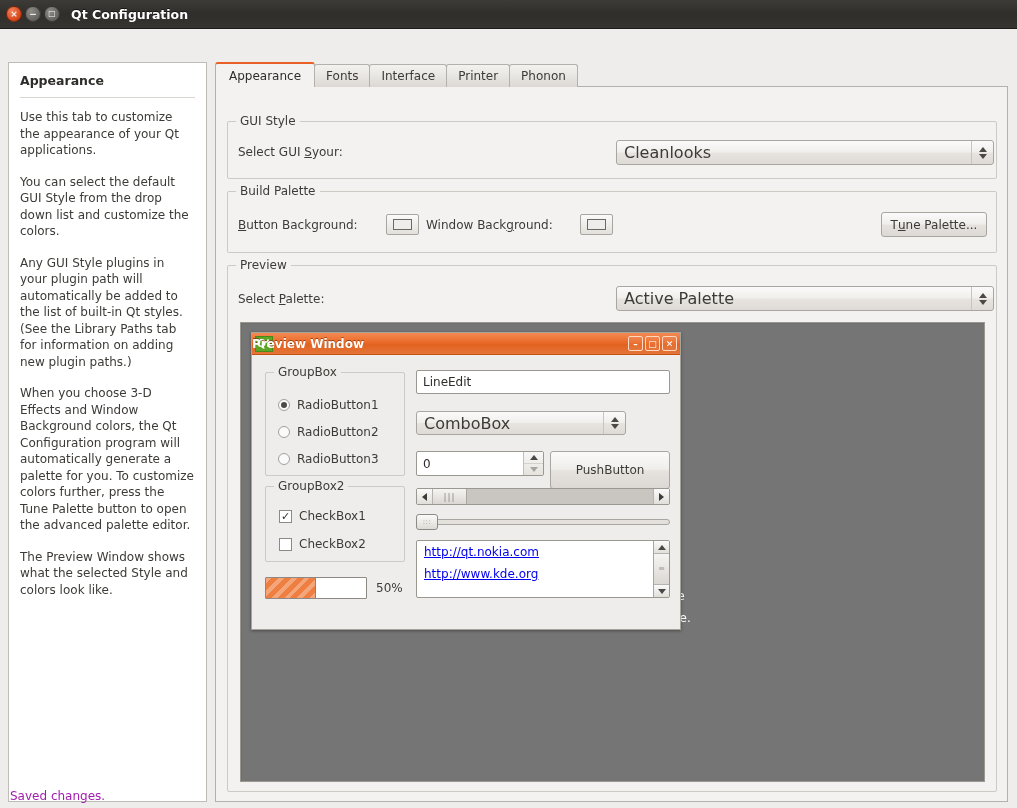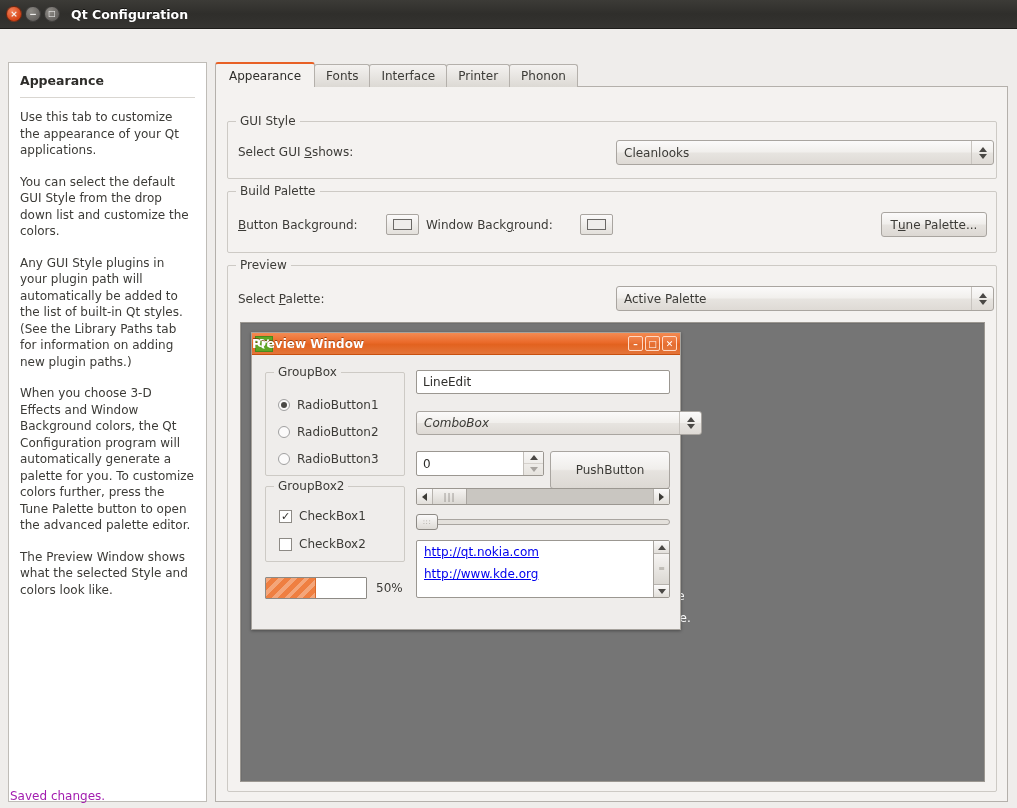--- a/index.html
+++ b/index.html
@@ -101,21 +101,21 @@
   }
 
   
   .lbl { font-size: 12px; color: #3c3b37; }
   .mn { text-decoration: underline; }
 
   .combo {
     background: linear-gradient(to bottom, #fbfafa 0%, #f1efec 48%, #e7e4e0 52%, #dedad5 100%);
     border: 1px solid #a9a5a0; border-radius: 3px;
     display: flex; align-items: center;
-    font-size: 12px; color: #3c3b37;
+    font-size: 16px; color: #3c3b37;
     padding-left: 7px;
     position: relative;
   }
   .combo .arrows {
     position: absolute; right: 0; top: 0; bottom: 0; width: 22px;
     display: flex; flex-direction: column; align-items: center; justify-content: center;
     border-left: 1px solid #c8c4bf; gap: 2px;
   }
   .caretup, .caretdn { width: 0; height: 0; border-left: 4px solid transparent; border-right: 4px solid transparent; }
   .caretup { border-bottom: 5px solid #4a4845; }
@@ -352,21 +352,21 @@
         </div>
       <div class="tab">
           <span>Phonon</span>
         </div>
     </div>
 
     <div id="tabpane">
 
       <div class="groupbox" style="left:11px; top:34px; width:770px; height:58px;">
         <div class="gbtitle">GUI Style</div>
-        <div class="lbl" style="position:absolute; left:10px; top:23px;"><span>Select GUI </span><span class="mn">S</span><span>shows:</span></div>
+        <div class="lbl" style="position:absolute; left:10px; top:23px;"><span>Select GUI </span><span class="mn">S</span><span>your:</span></div>
         <div class="combo" style="position:absolute; left:388px; top:18px; width:378px; height:25px;">
           <span>Cleanlooks</span>
           <span class="arrows">
               <i class="caretup"></i>
               <i class="caretdn"></i>
             </span>
         </div>
       </div>
 
       <div class="groupbox" style="left:11px; top:104px; width:770px; height:62px;">
@@ -455,21 +455,21 @@
 
               <div class="progress" style="left:13px; top:222px; width:102px; height:22px;">
                 <div class="progress-fill" id="pfill" style="width: 50%; background-color: rgb(239, 127, 65);"></div>
               </div>
               <div class="progress-label" style="left:124px; top:226px;">50%</div>
 
               <div class="lineedit" style="left:164px; top:15px; width:254px; height:24px;">
                 <span>LineEdit</span>
               </div>
 
-              <div class="combo" style="position:absolute; left:164px; top:56px; width:286px; height:24px;font-style:italic;">
+              <div class="combo" style="position:absolute; left:164px; top:56px; width:210px; height:24px;">
                 <span>ComboBox</span>
                 <span class="arrows">
                     <i class="caretup"></i>
                     <i class="caretdn"></i>
                   </span>
               </div>
 
               <div class="spin" style="left:164px; top:96px; width:128px; height:25px;">
                 <span>0</span>
                 <span class="spbtns">

